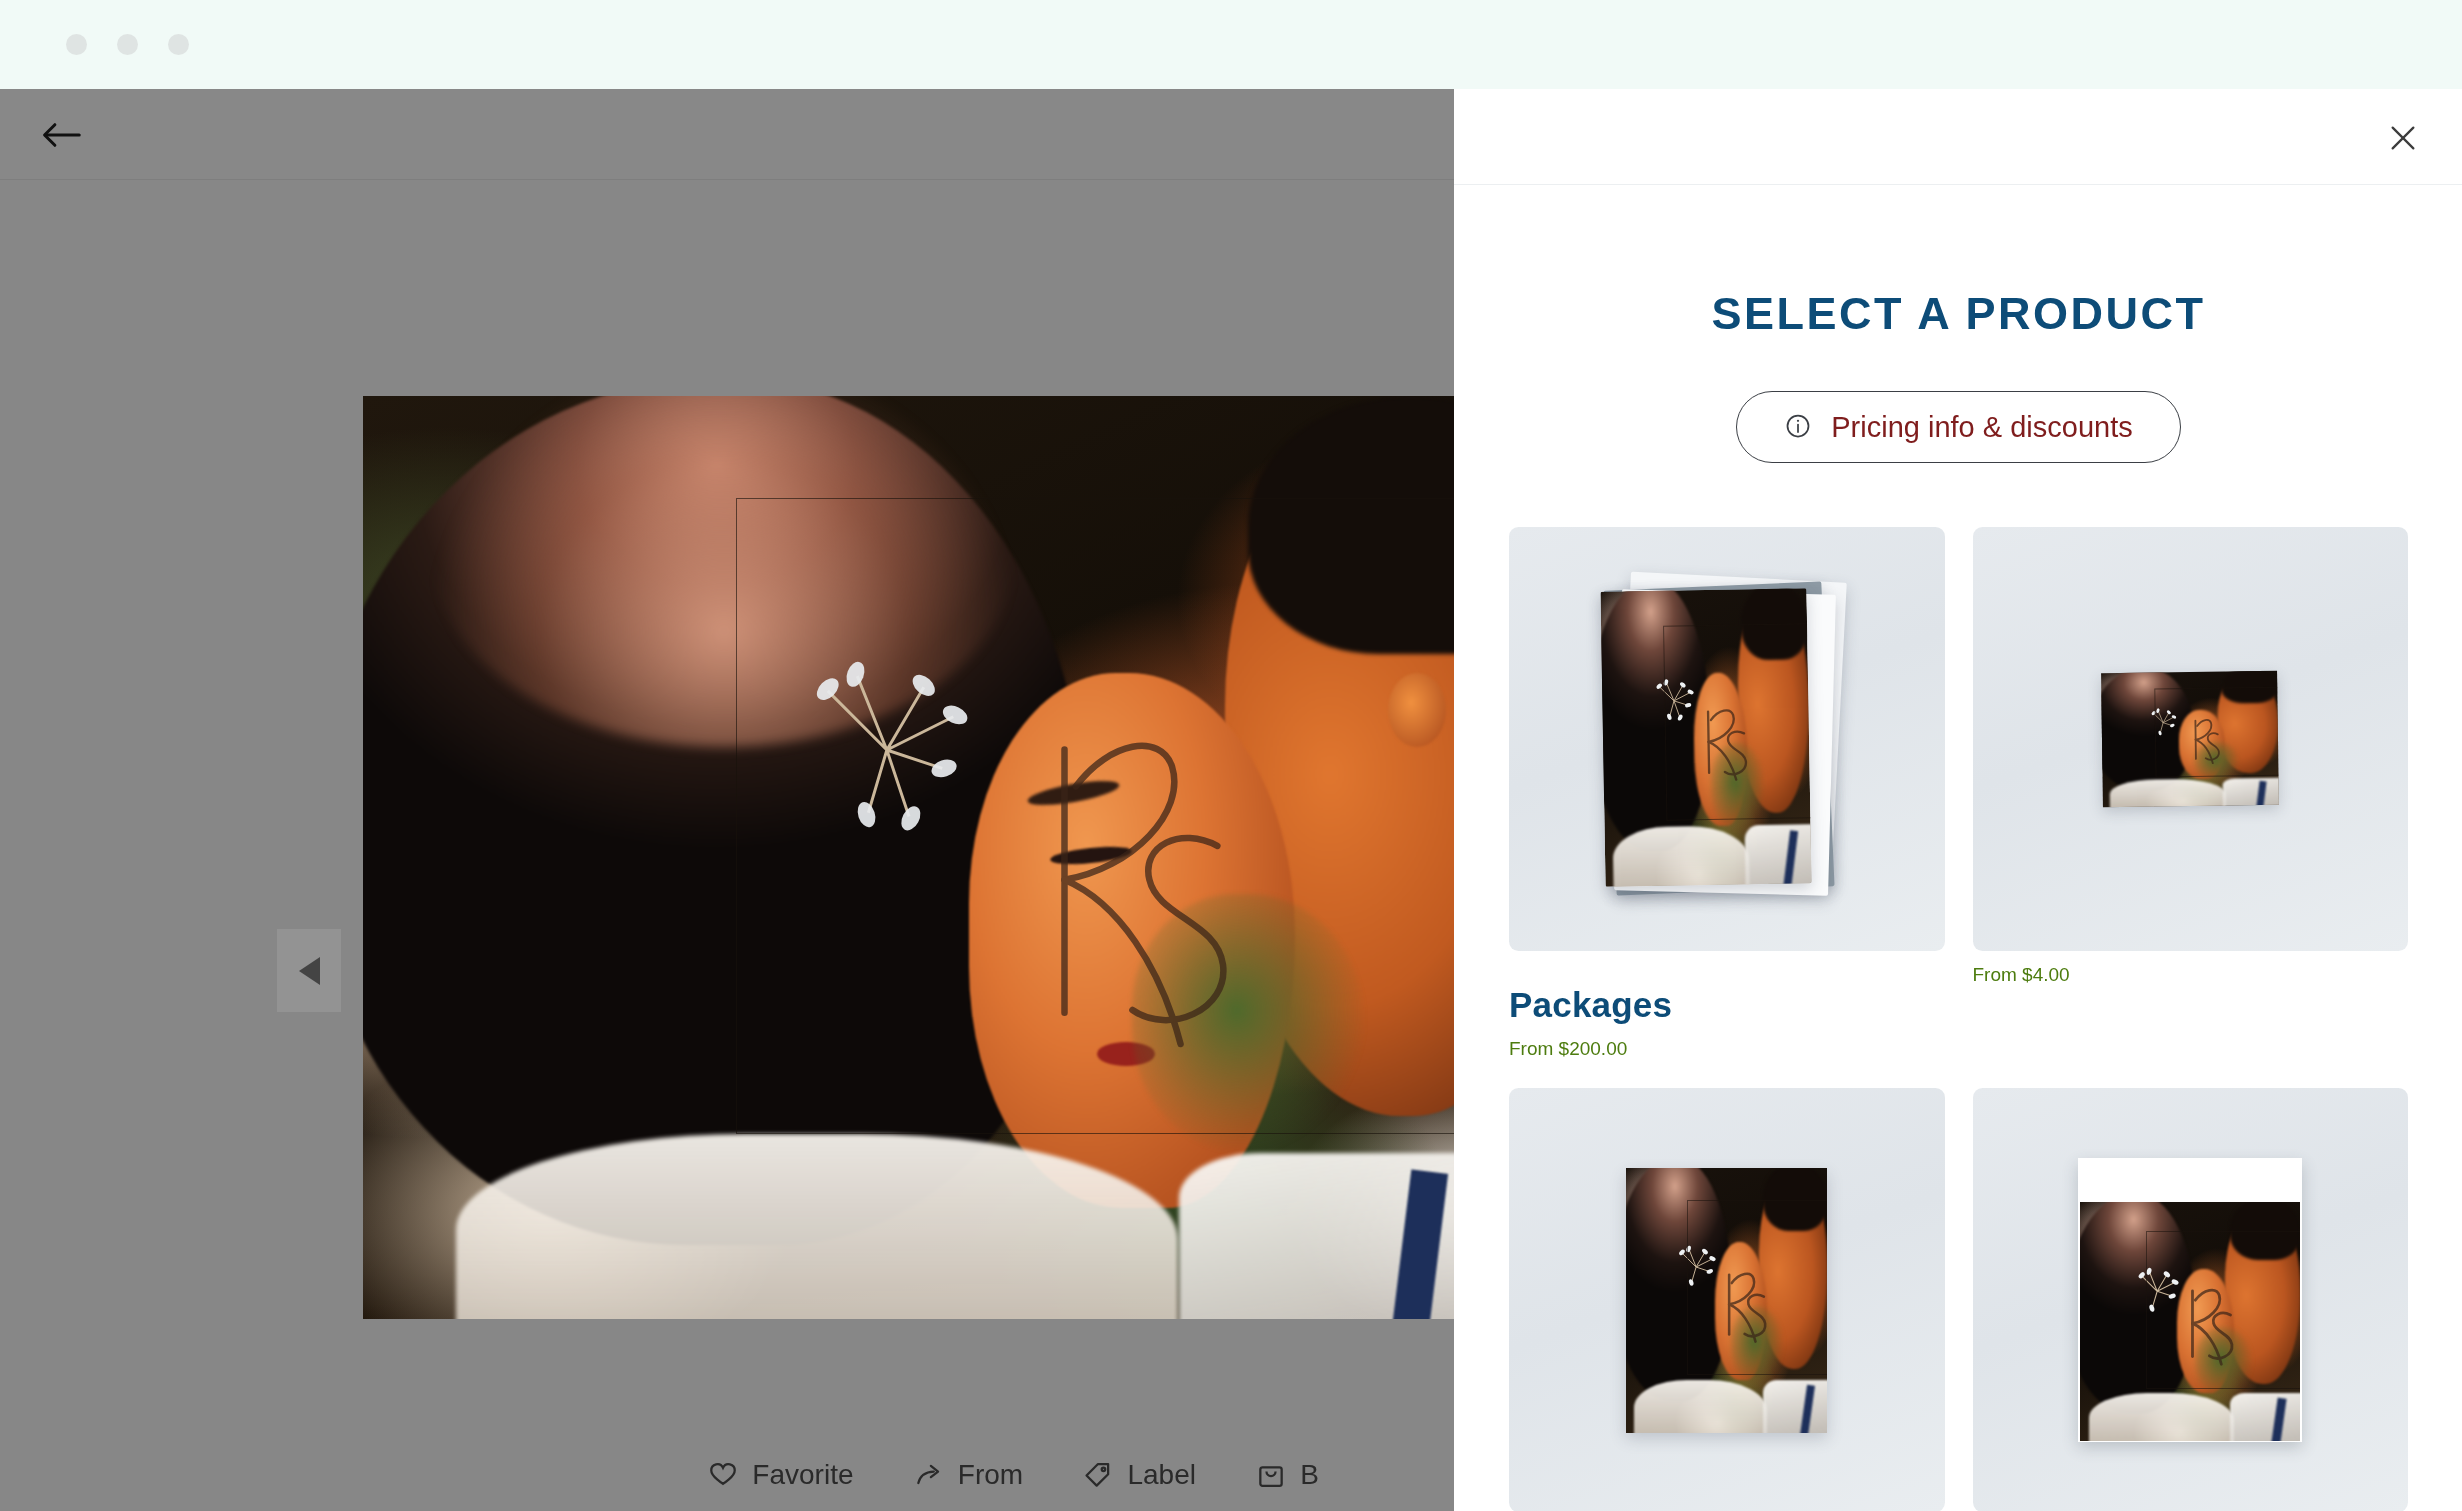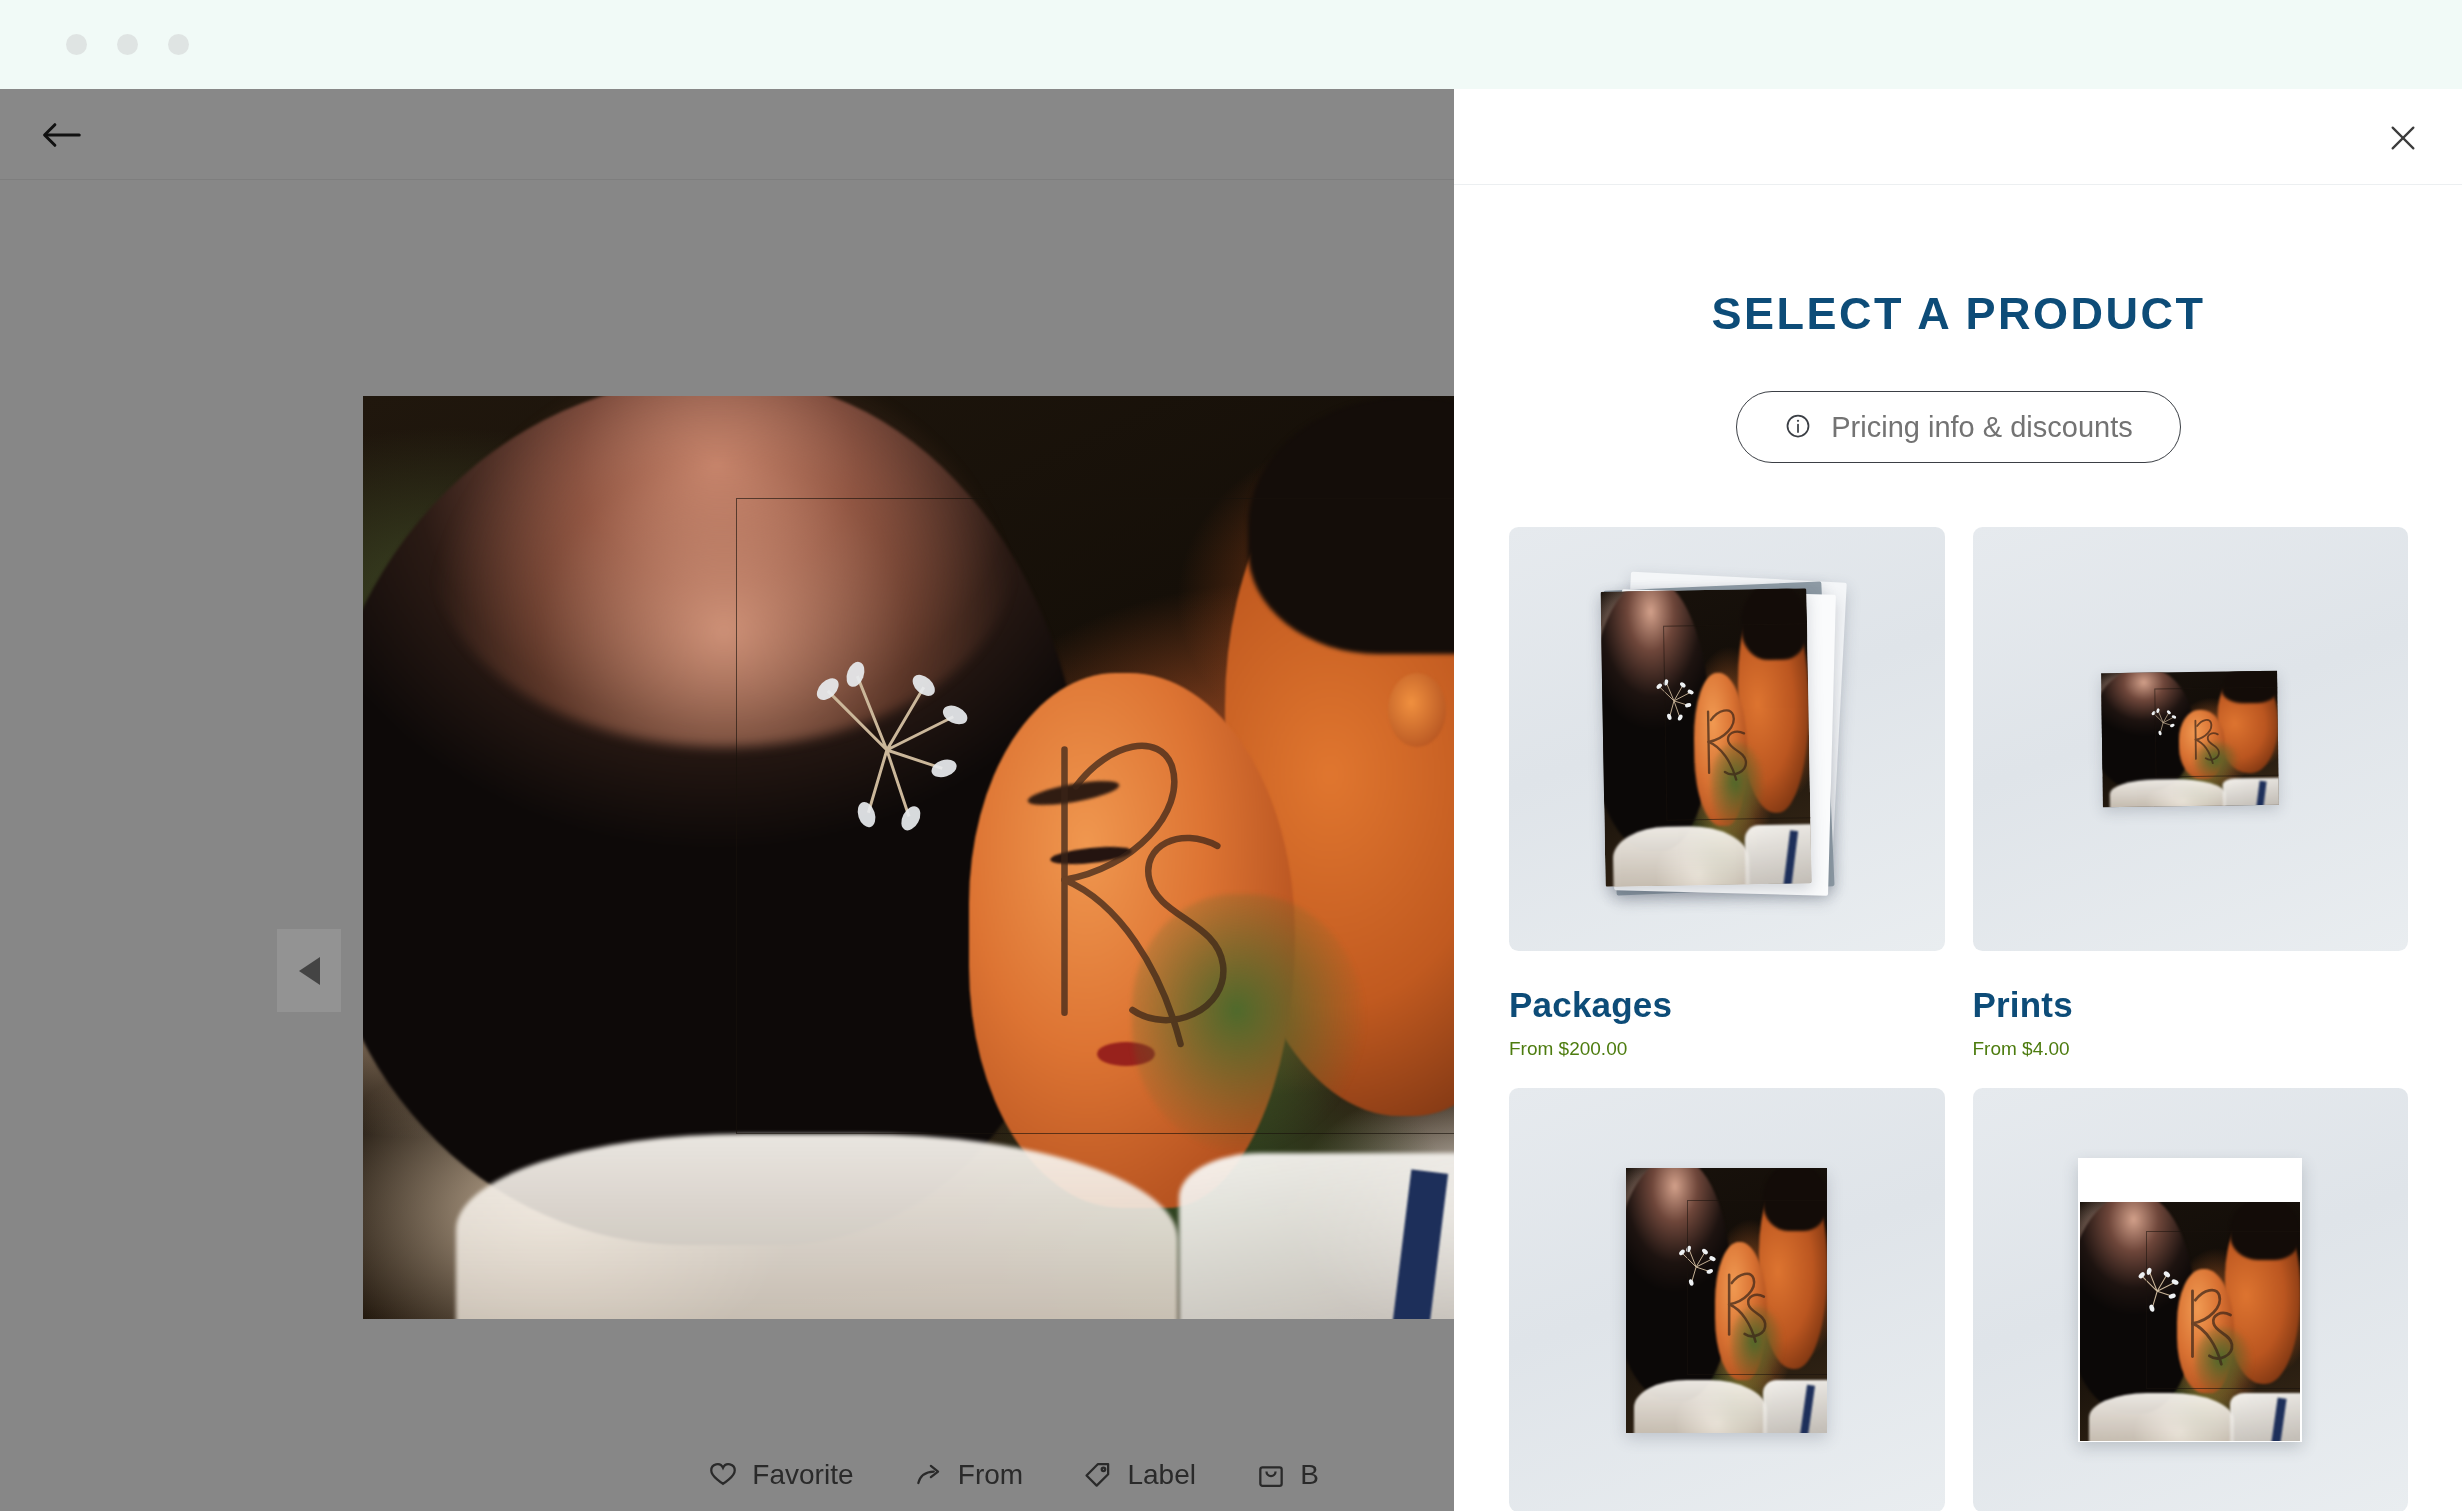--- a/index.html
+++ b/index.html
@@ -230,21 +230,21 @@
     margin: 51px auto 0;
     width: 445px; height: 72px;
     border: 1.5px solid #3b3f45;
     border-radius: 36px;
     display: flex; align-items: center; justify-content: center;
     gap: 19px;
     background: #fff;
     cursor: pointer;
   }
   #pricing-info-label {
-    font-size: 29px; color: #737373;
+    font-size: 29px; color: #7f1d1d;
   }
 
   #product-grid {
     margin-top: 64px;
     display: grid;
     grid-template-columns: 1fr 1fr;
     gap: 28px 28px;
   }
   .product-card { cursor: pointer; }
   .product-thumb {
@@ -592,21 +592,20 @@
               <g fill="none" stroke="#3a2418" stroke-width="9" stroke-linecap="round">
                 <path d="M44 28 V214"></path>
                 <path d="M44 120 C 92 112 130 72 120 40 C 112 16 76 22 52 54"></path>
                 <path d="M44 120 C 82 136 112 182 126 236"></path>
                 <path d="M152 96 C 126 82 98 96 104 120 C 110 146 152 150 156 180 C 160 212 118 230 92 212"></path>
               </g>
             </svg>
             <div class="mp-crop"></div>
           </div>
         </div>
-        <div class="product-name">Prints</div>
         <div class="product-price">From $4.00</div>
       </div>
 
       <div class="product-card">
         <div class="product-thumb">
           <div class="large-print mini-photo">
             <div class="mp-hair"></div>
               <div class="mp-groom"></div>
               <div class="mp-groomhair"></div>
             <div class="mp-face"></div>

